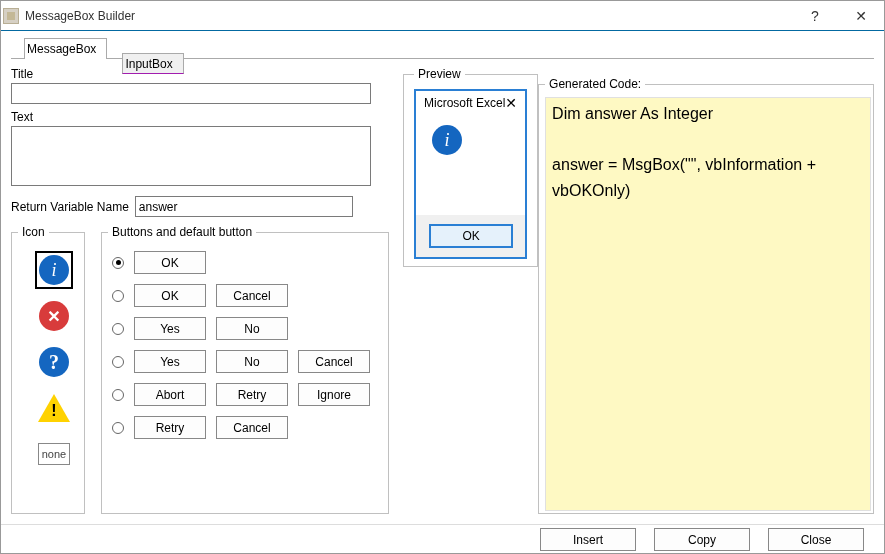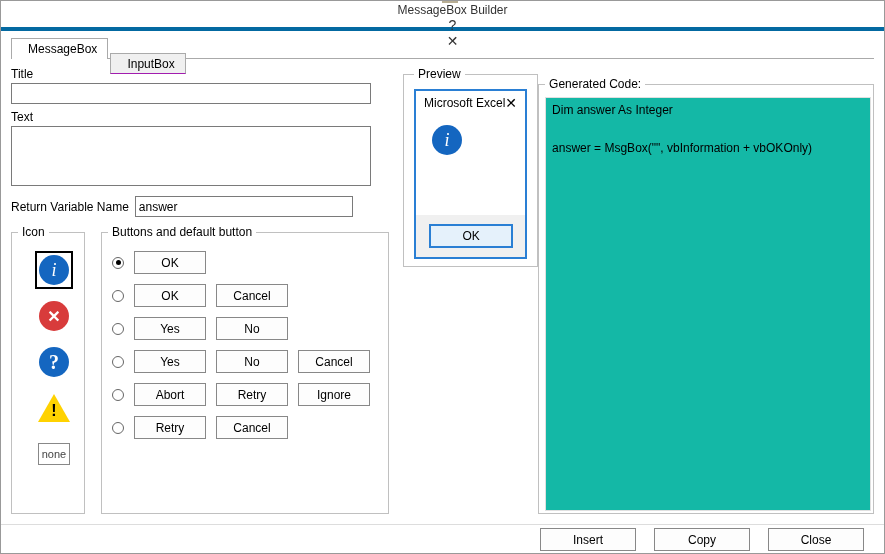--- a/index.html
+++ b/index.html
@@ -1,30 +1,30 @@
 <!DOCTYPE html>
 <html><head>
 <meta charset="utf-8">
 <style>
 * { box-sizing: border-box; margin: 0; padding: 0; font-family: "Segoe UI", Tahoma, sans-serif; font-size: 12px; }
 body { background: #fff; width: 885px; height: 554px; overflow: hidden; border: 1px solid #999; }
 
 
-.titlebar { height: 30px; display: flex; align-items: center; padding: 0 0 0 20px; border-bottom: 4px solid #0369a1; flex-direction: column; }
+.titlebar { height: 30px; display: flex; align-items: center; padding: 0 0 0 2px; border-bottom: 1px solid #0369a1; }
 .titlebar .app-icon { width: 16px; height: 16px; background: #d6d0c4; border: 1px solid #b8ae94; margin-right: 6px; position:relative; }
 .titlebar .app-icon::after { content:""; position:absolute; inset:3px; background:#c4b896; }
 .titlebar .title { flex: 1; color: #333; }
 .titlebar .winbtn { width: 46px; height: 30px; display: flex; align-items: center; justify-content: center; color: #333; font-size: 14px; cursor: pointer; }
 
 
 .content { padding: 6px 10px 10px 10px; height: 493px; display: flex; flex-direction: column; }
 
 
 .tabs { display: flex; height: 22px; border-bottom: 1px solid #aaa; }
-.tab { padding: 3px 10px 2px 16px; border: 1px solid #aaa; border-bottom: none; margin-right: 2px; background: #fff; position: relative; top: 1px; cursor: pointer; }
+.tab { padding: 3px 10px 2px 2px; border: 1px solid #aaa; border-bottom: none; margin-right: 2px; background: #fff; position: relative; top: 1px; cursor: pointer; margin-left: 13px; }
 .tab.inactive { background: #f0f0f0; top:16px; border-bottom:1px solid #a21caf; }
 
 .body { display: flex; gap: 14px; flex: 1; padding-top: 8px; }
 .leftcol { width: 378px; display: flex; flex-direction: column; justify-content: center; }
 .rightcol { flex: 1; display: flex; flex-direction: row; }
 
 
 .lbl { margin-bottom: 2px; color: #000; }
 .txtinput { width: 360px; height: 21px; border: 1px solid #7a7a7a; padding: 1px 3px; background:#fff; }
 .textarea { width: 360px; height: 60px; border: 1px solid #7a7a7a; resize: none; background:#fff; }
@@ -66,21 +66,21 @@
 .prevwin { border:2px solid #2a7fd4; height:170px; display:flex; flex-direction:column; background:#fff; }
 .prevhead { display:flex; align-items:center; padding:4px 8px; }
 .prevhead .ttl { flex:1; }
 .prevbody { flex:1; display:flex; align-items:flex-start; padding:10px 16px; }
 .prevbody .picon { width:30px; height:30px; border-radius:50%; background:#1466c0; display:flex; align-items:center; justify-content:center; color:#fff; font-family:"Times New Roman",serif; font-style:italic; font-size:18px; }
 .prevfoot { background:#f0f0f0; height:42px; display:flex; align-items:center; justify-content:flex-end; padding:0 12px; }
 .prevok { width:84px; height:24px; border:2px solid #2a7fd4; background:#e5f1fb; display:flex; align-items:center; justify-content:center; cursor:pointer; }
 
 
 .fs-gen { flex:1; margin-top:10px; padding:6px 2px 2px 6px; display:flex; flex-direction:column; }
-.codebox { flex:1; border:1px solid #e0e0e0; background:#14b8a6; padding:3px 6px; font-size:12px; position:relative; overflow:auto; white-space:pre-wrap; line-height:1.6; color:#000; }
+.codebox { flex:1; border:1px solid #e0e0e0; background:#fef9c3; padding:3px 6px; font-size:16px; position:relative; overflow:auto; white-space:pre-wrap; line-height:1.6; color:#000; }
 
 
 .bottombar { height:30px; border-top:1px solid #ddd; display:flex; justify-content:flex-end; align-items:center; gap:18px; padding:0 20px; }
 .mainbtn { width:96px; height:23px; border:1px solid #888; background:#fdfdfd; display:flex; align-items:center; justify-content:center; cursor:pointer; }
 </style>
 </head>
 <body>
 
 <div class="titlebar">
   <div class="app-icon"></div>

